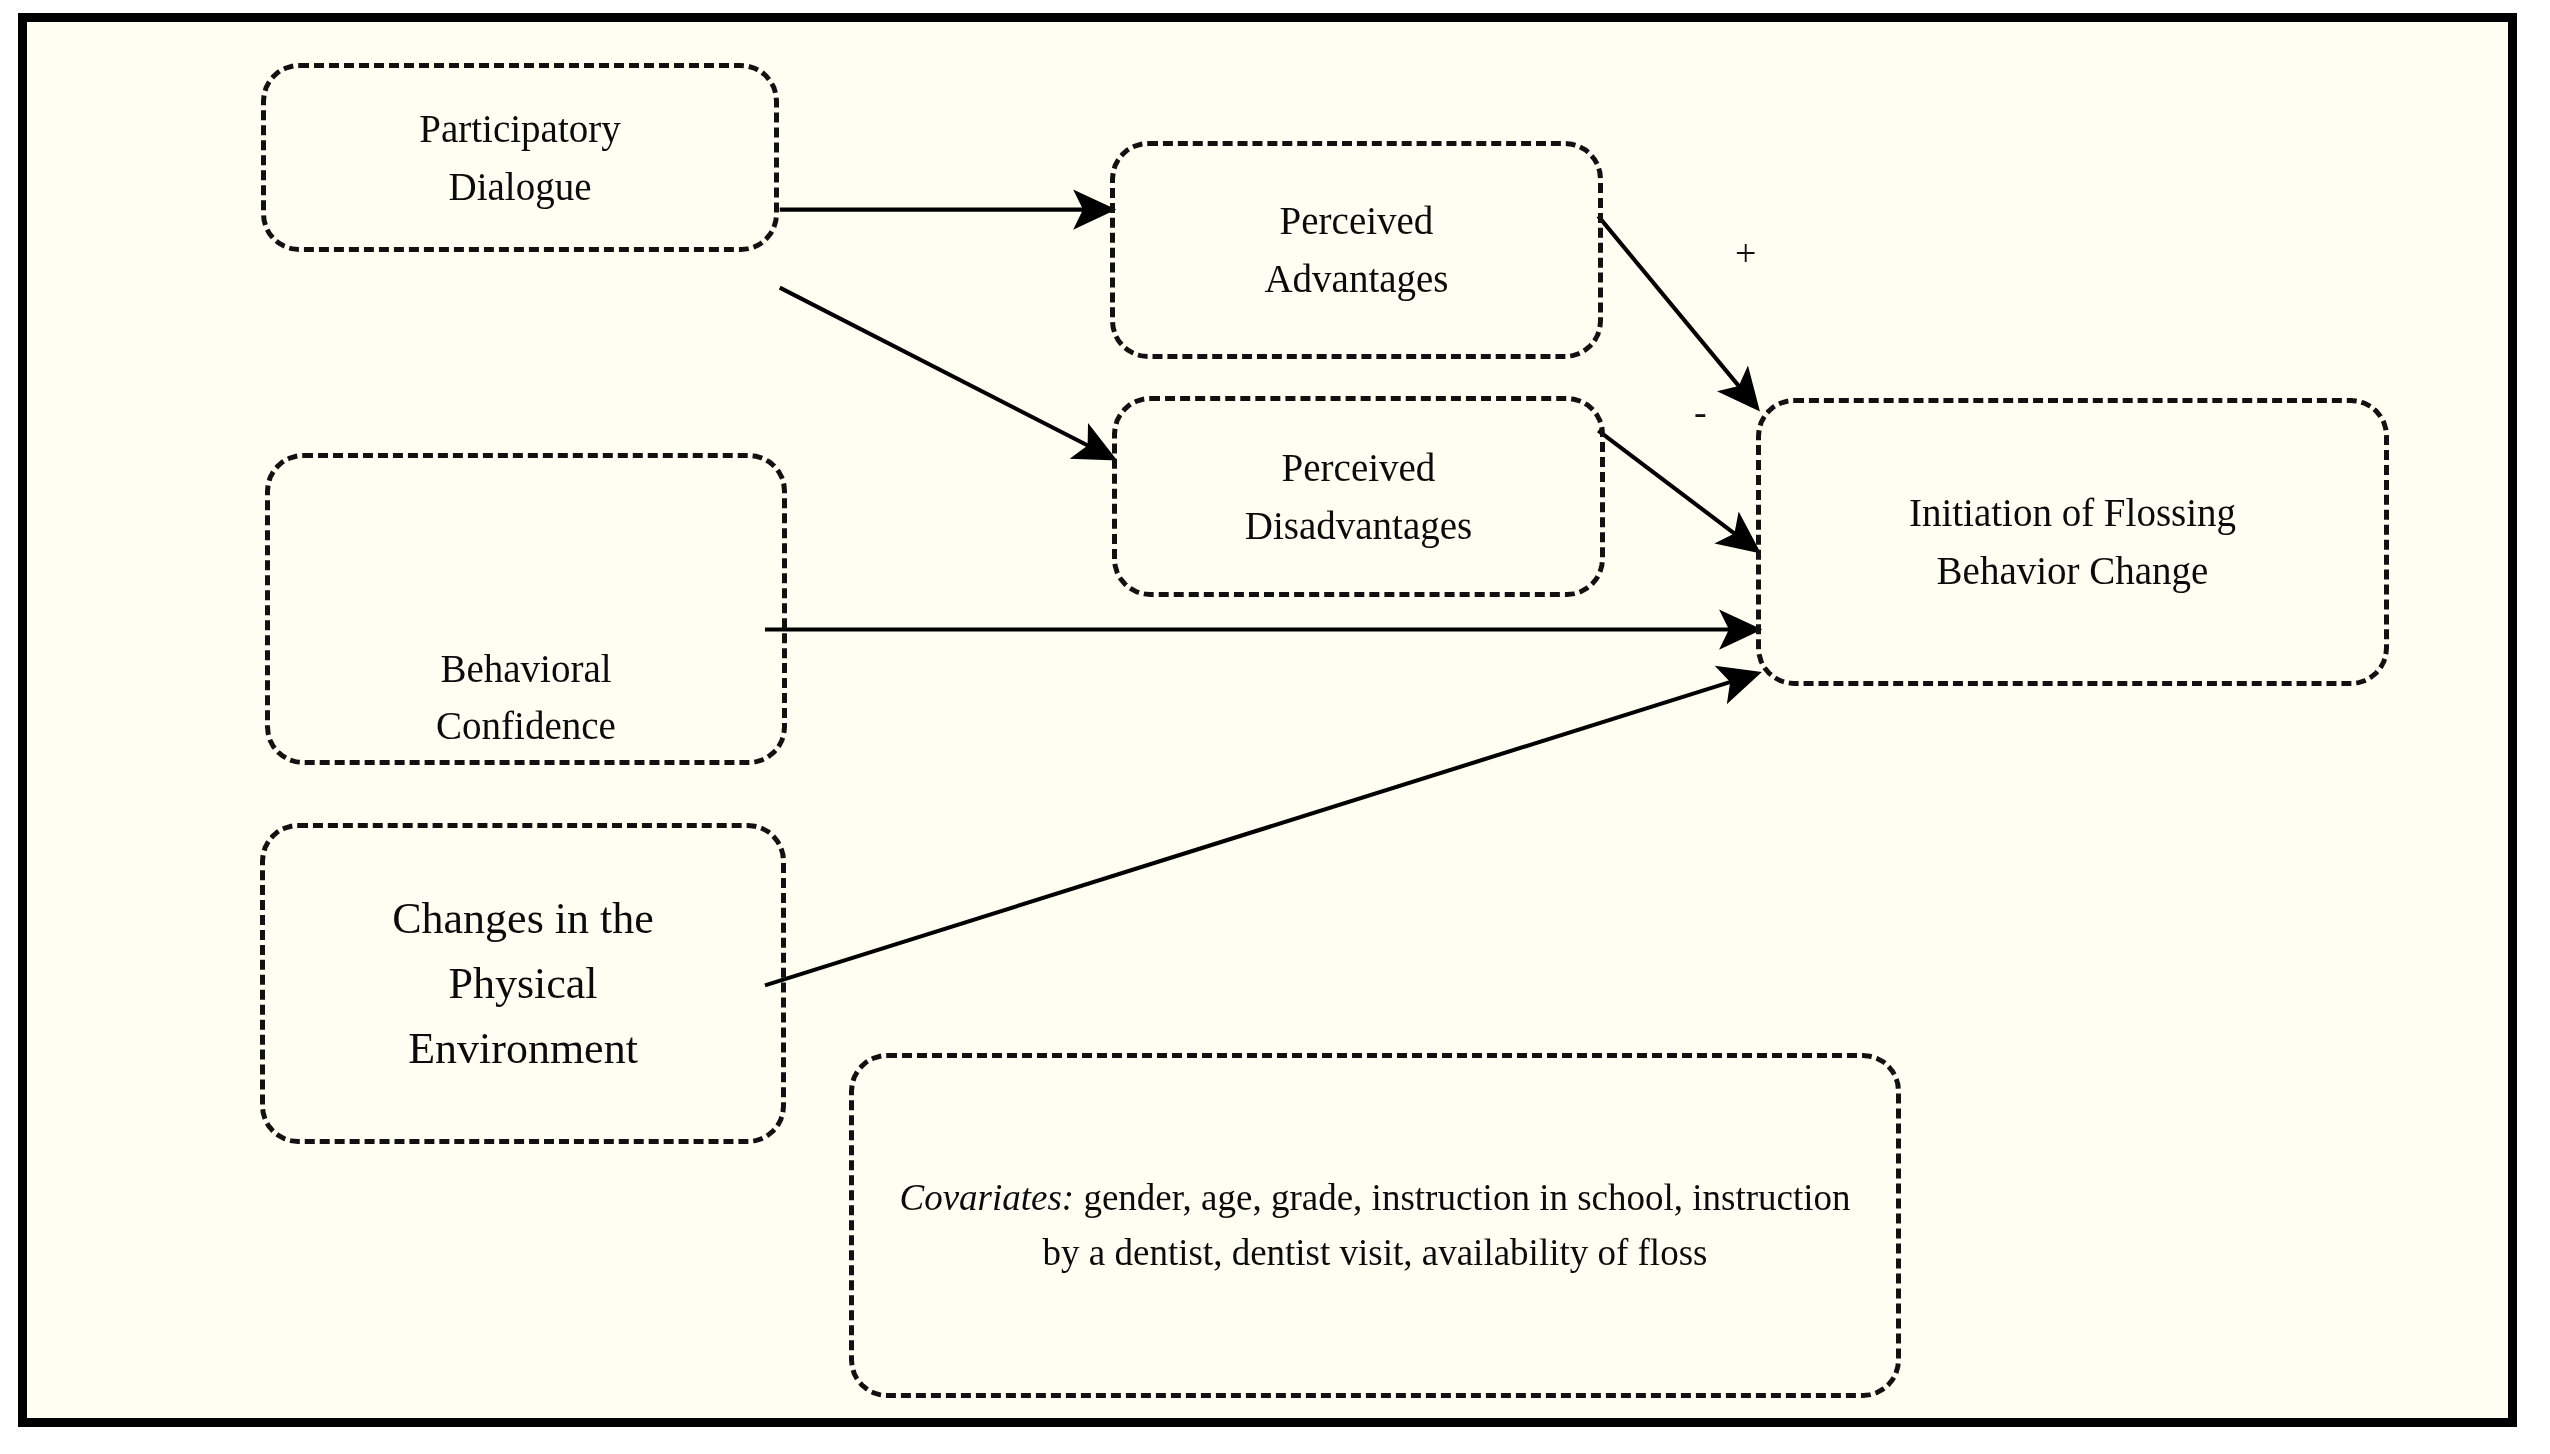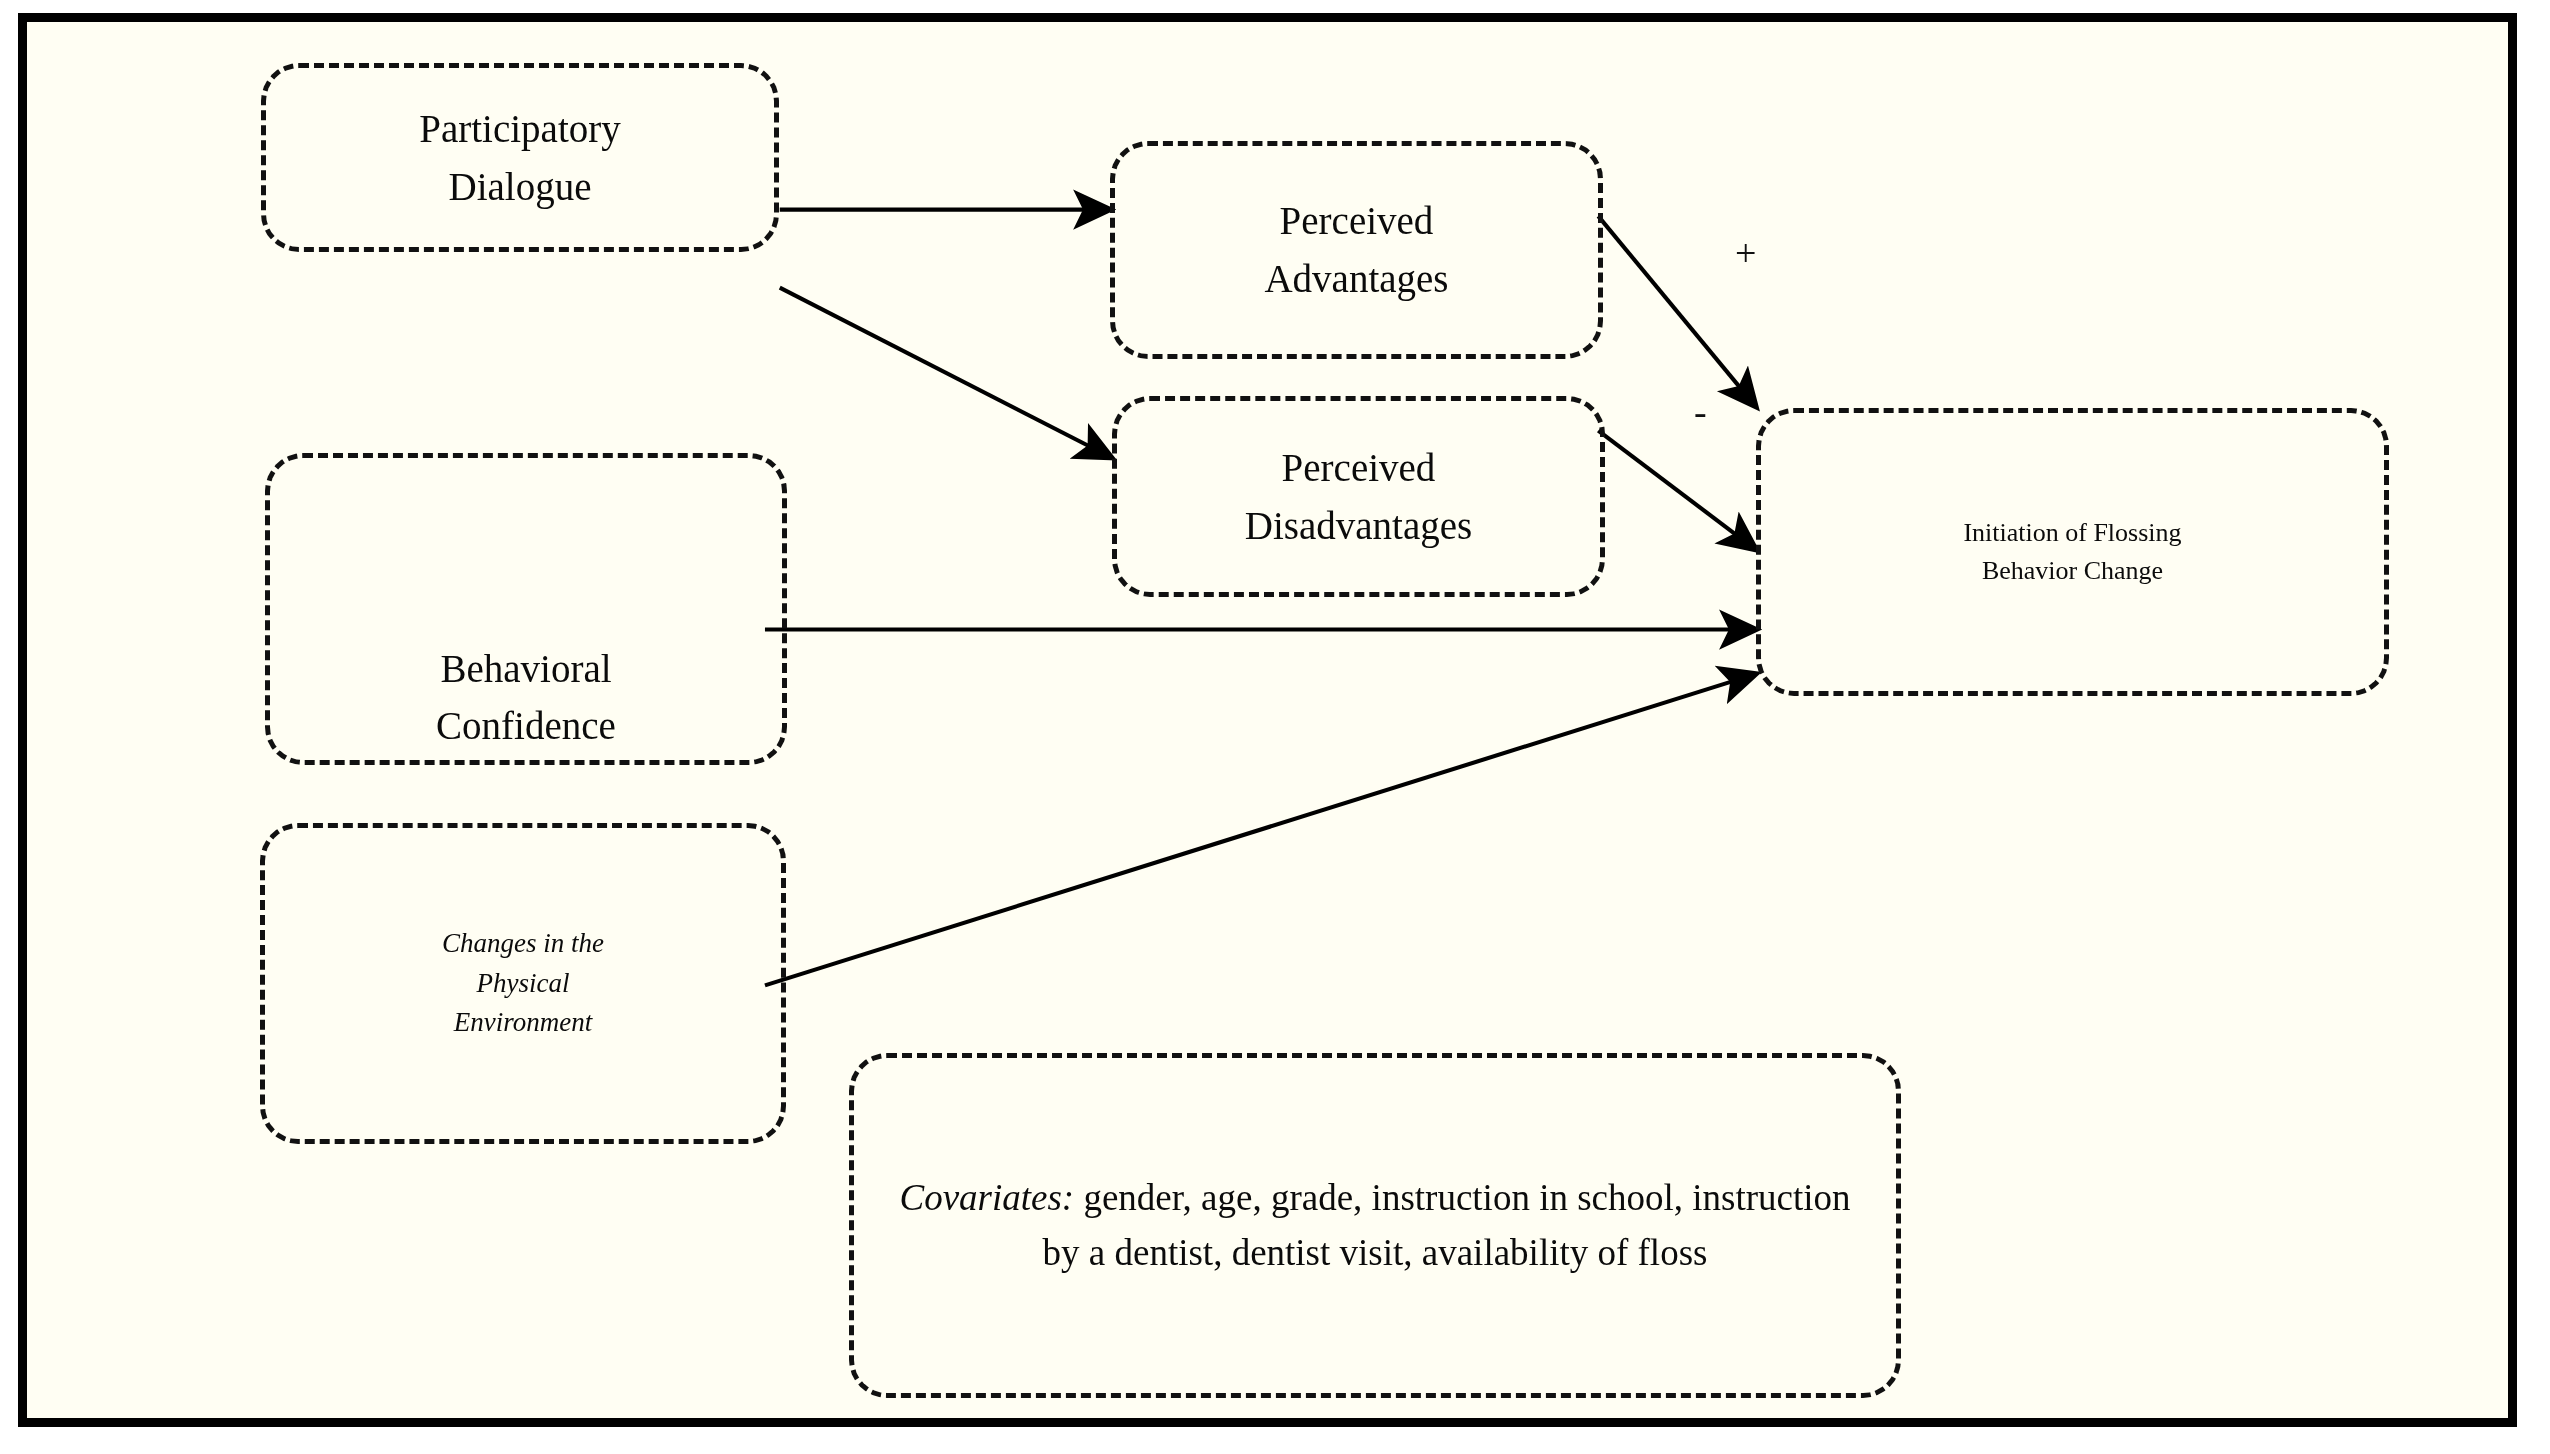--- a/index.html
+++ b/index.html
@@ -84,33 +84,33 @@
     </svg>
 
     <div class="node" style="left:234px; top:41px; width:518px; height:189px; font-size:39px;">
       <span class="label">Participatory<br>Dialogue</span>
     </div>
 
     <div class="node" style="left:238px; top:431px; width:522px; height:312px; font-size:39px;align-items:flex-end;">
       <span class="label">Behavioral<br>Confidence</span>
     </div>
 
-    <div class="node" style="left:233px; top:801px; width:526px; height:321px; font-size:27px;font-style:italic;">
+    <div class="node" style="left:233px; top:801px; width:526px; height:321px; font-size:44px;">
       <span class="label">Changes in the<br>Physical<br>Environment</span>
     </div>
 
     <div class="node" style="left:1083px; top:119px; width:493px; height:218px; font-size:39px;">
       <span class="label">Perceived<br>Advantages</span>
     </div>
 
     <div class="node" style="left:1085px; top:374px; width:493px; height:201px; font-size:39px;">
       <span class="label">Perceived<br>Disadvantages</span>
     </div>
 
-    <div class="node" style="left:1729px; top:386px; width:633px; height:288px; font-size:26px;">
+    <div class="node" style="left:1729px; top:376px; width:633px; height:288px; font-size:39px;">
       <span class="label">Initiation of Flossing<br>Behavior Change</span>
     </div>
 
     <div class="node" style="left:822px; top:1031px; width:1052px; height:345px; font-size:37px; padding:8.2px 39px;">
       <span class="label"><em class="cov-em">Covariates:</em><span> gender, age, grade, instruction in school, instruction by a dentist, dentist visit, availability of floss</span></span>
     </div>
 
     <div class="sign" style="left:1708px; top:212px;">+</div>
     <div class="sign" style="left:1667px; top:371px;">-</div>
 

